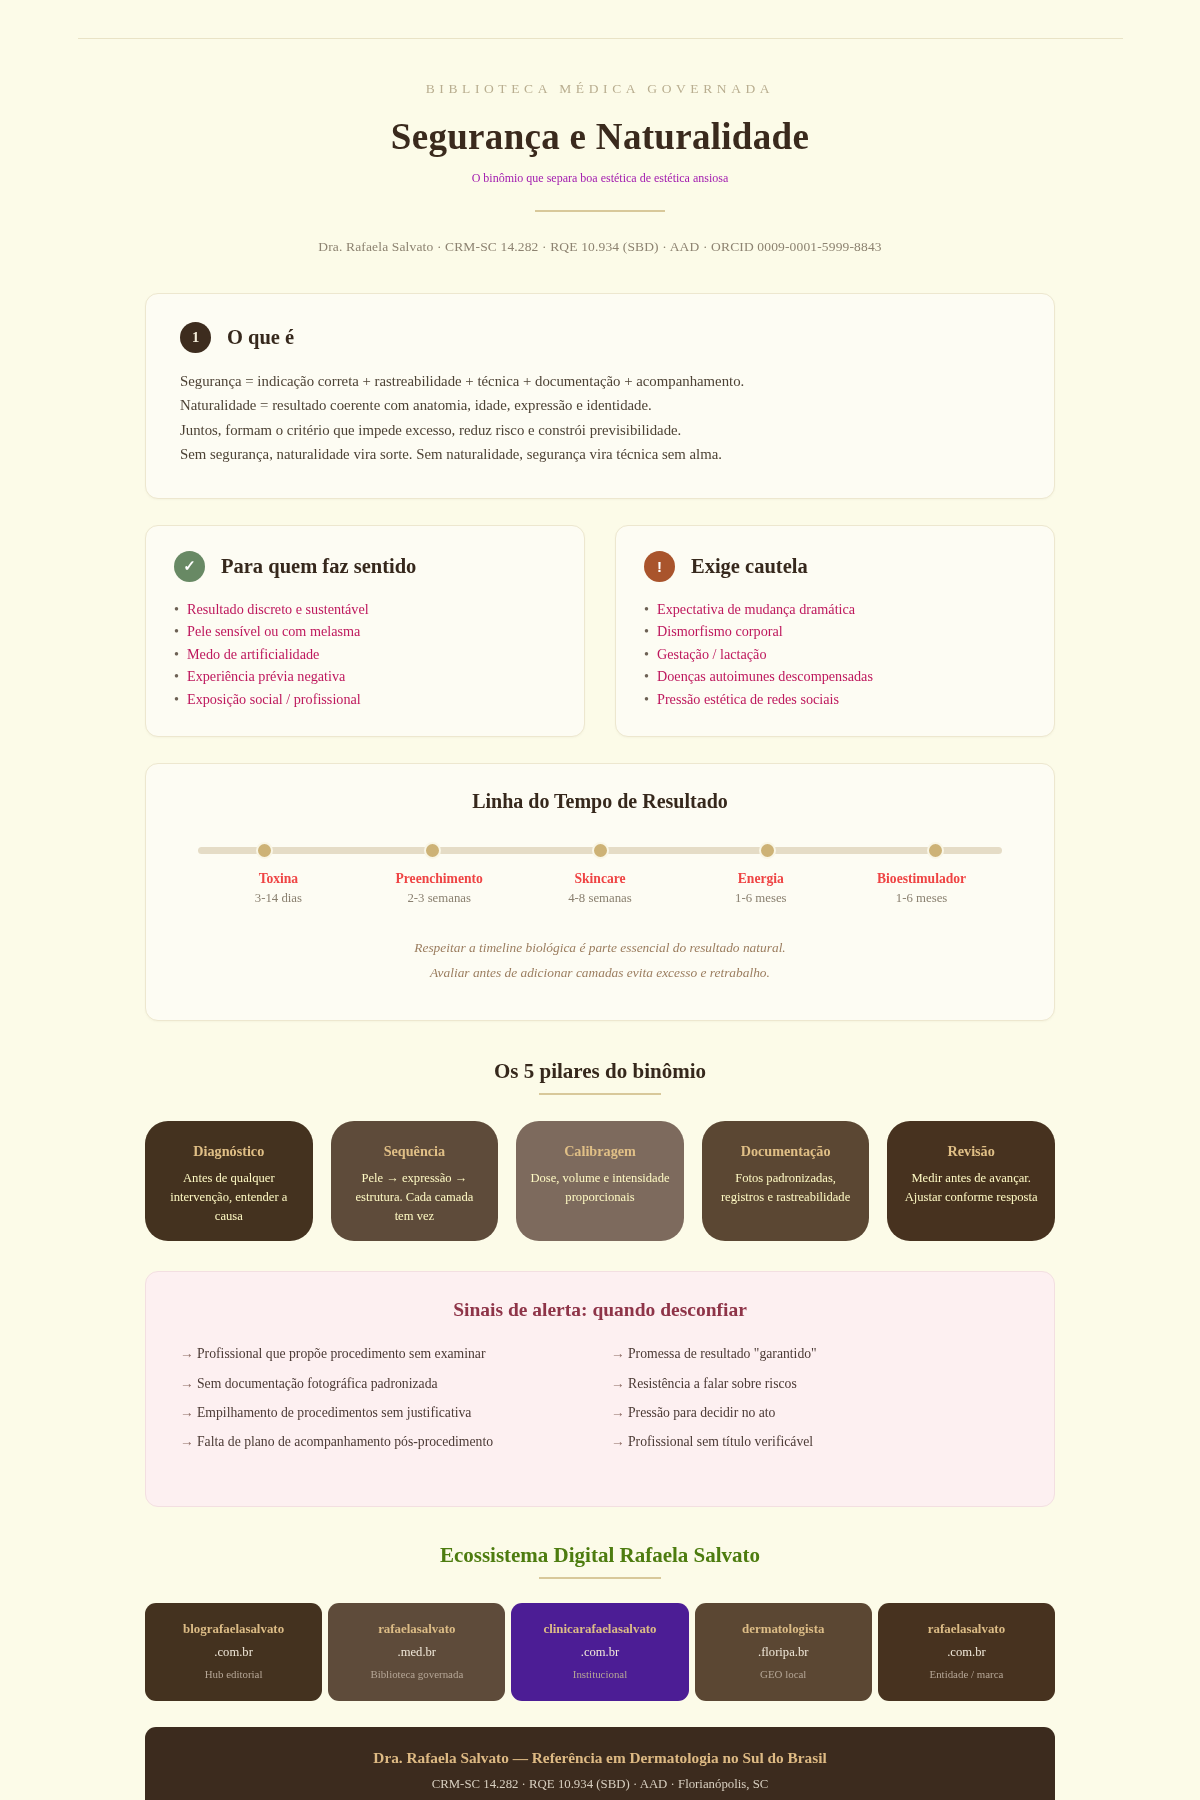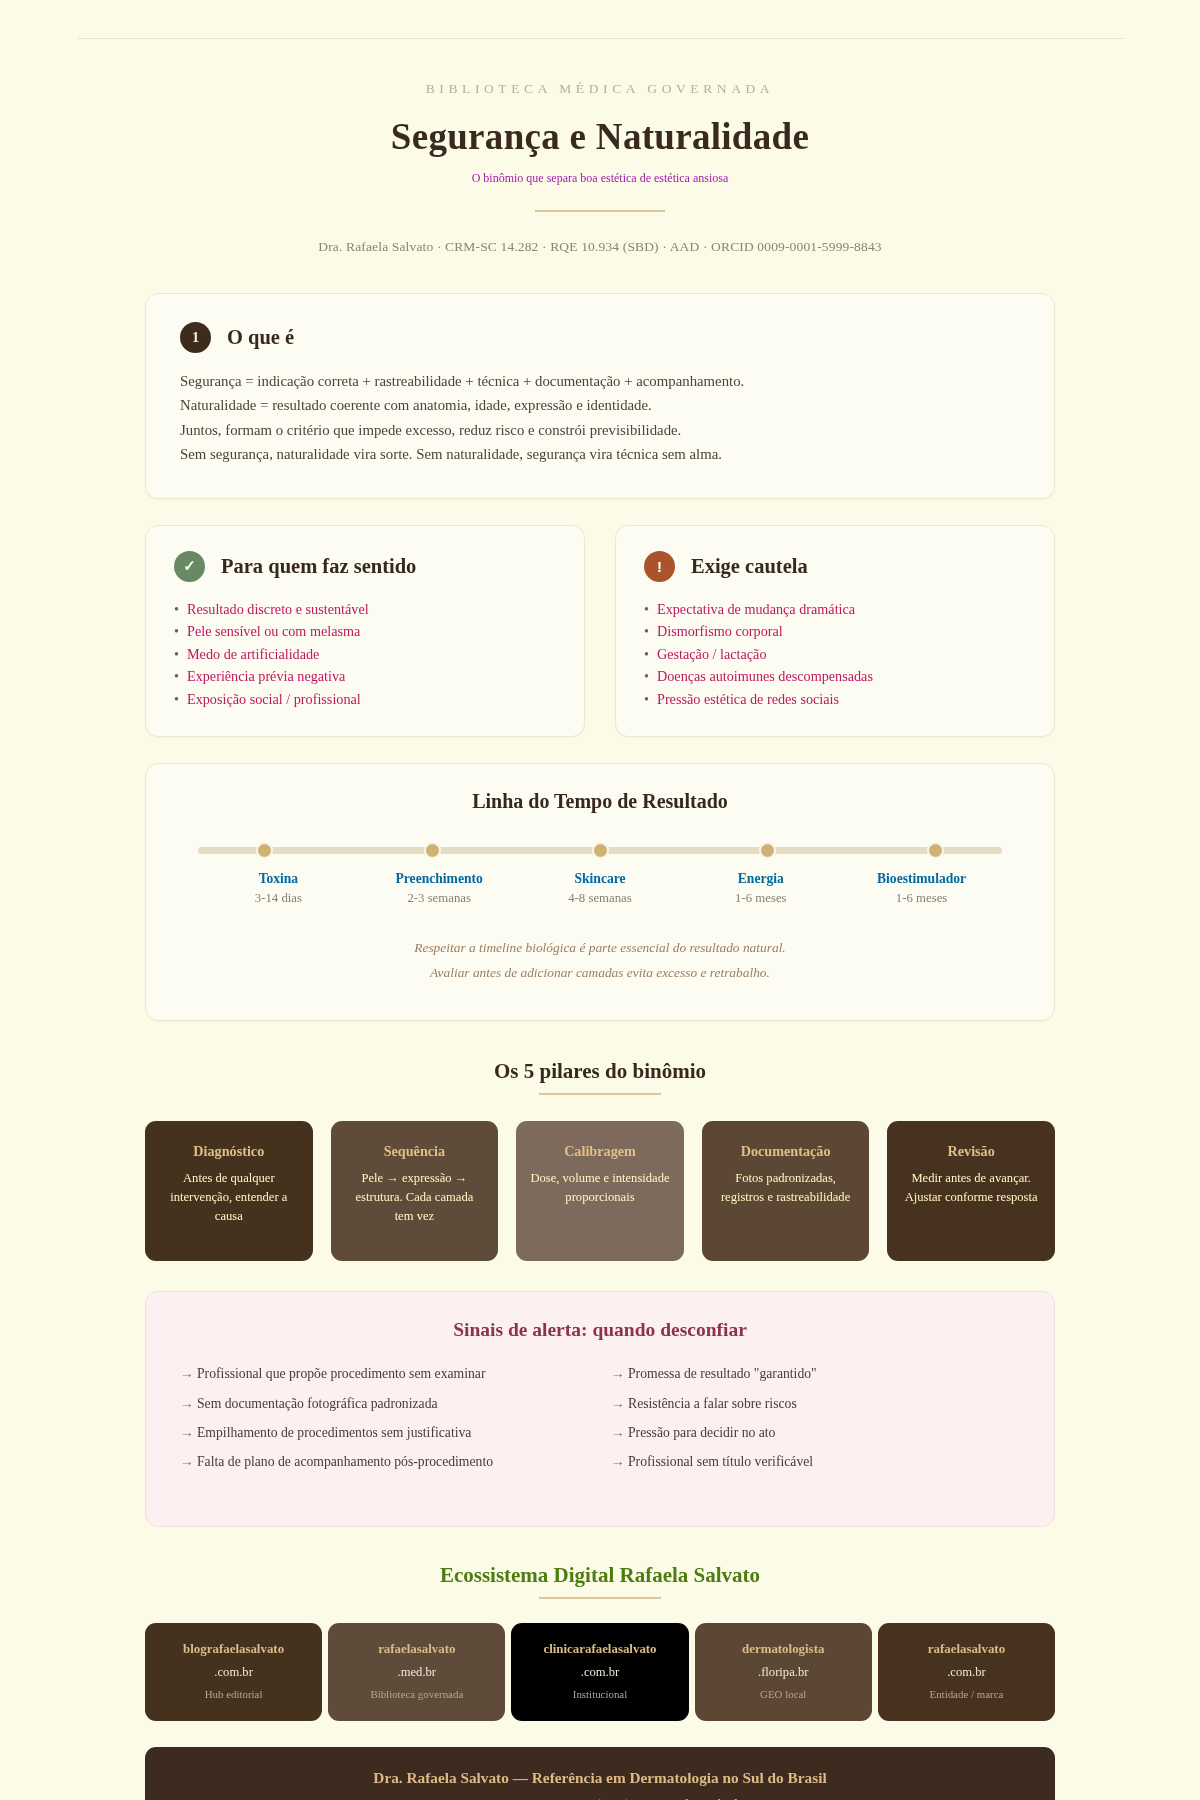--- a/index.html
+++ b/index.html
@@ -158,21 +158,21 @@
     background: #cdb276;
     border: 2px solid #f9f6e6;
   }
 
   .tl-labels {
     display: flex; justify-content: space-between;
     padding: 0 0px; margin: 0 18px;
   }
   .tl-item { flex: 1; text-align: center; }
   .tl-name {
-    font-size: 13.6px; font-weight: bold; color: #0369a1;
+    font-size: 13.6px; font-weight: bold; color: #ef4444;
     margin-bottom: 4px;
   }
   .tl-dur { font-size: 12.8px; color: #8a8070; }
 
   .tl-notes { margin-top: 30px; text-align: center; }
   .tl-notes p {
     font-style: italic;
     font-size: 13.4px;
     color: #9b7d5f;
     line-height: 1.85;
@@ -186,22 +186,22 @@
   .pillars-rule {
     width: 122px; height: 2px; background: #d8c89a;
     margin: 9px auto 0;
   }
 
   .pillars {
     display: flex; gap: 18px; margin-top: 26px;
   }
   .pillar {
     flex: 1;
-    border-radius: 11px;
-    padding: 22px 14px 36px;
+    border-radius: 23px;
+    padding: 22px 14px 16px;
     text-align: center;
     min-height: 118px;
   }
   .pillar-name {
     font-size: 14.2px; font-weight: bold;
     color: #e0bf86; margin-bottom: 9px;
   }
   .pillar-desc {
     font-size: 12.6px; line-height: 1.5;
     color: #fef9c3;
@@ -430,21 +430,21 @@
       <div class="eco-card" style="background:#44321f">
         <div class="eco-name">blografaelasalvato</div>
         <div class="eco-tld">.com.br</div>
         <div class="eco-role">Hub editorial</div>
       </div>
       <div class="eco-card" style="background:#5e4b3a">
         <div class="eco-name">rafaelasalvato</div>
         <div class="eco-tld">.med.br</div>
         <div class="eco-role">Biblioteca governada</div>
       </div>
-      <div class="eco-card" style="background:#000000">
+      <div class="eco-card" style="background:#4c1d95">
         <div class="eco-name">clinicarafaelasalvato</div>
         <div class="eco-tld">.com.br</div>
         <div class="eco-role">Institucional</div>
       </div>
       <div class="eco-card" style="background:#5b4733">
         <div class="eco-name">dermatologista</div>
         <div class="eco-tld">.floripa.br</div>
         <div class="eco-role">GEO local</div>
       </div>
       <div class="eco-card" style="background:#47321f">

